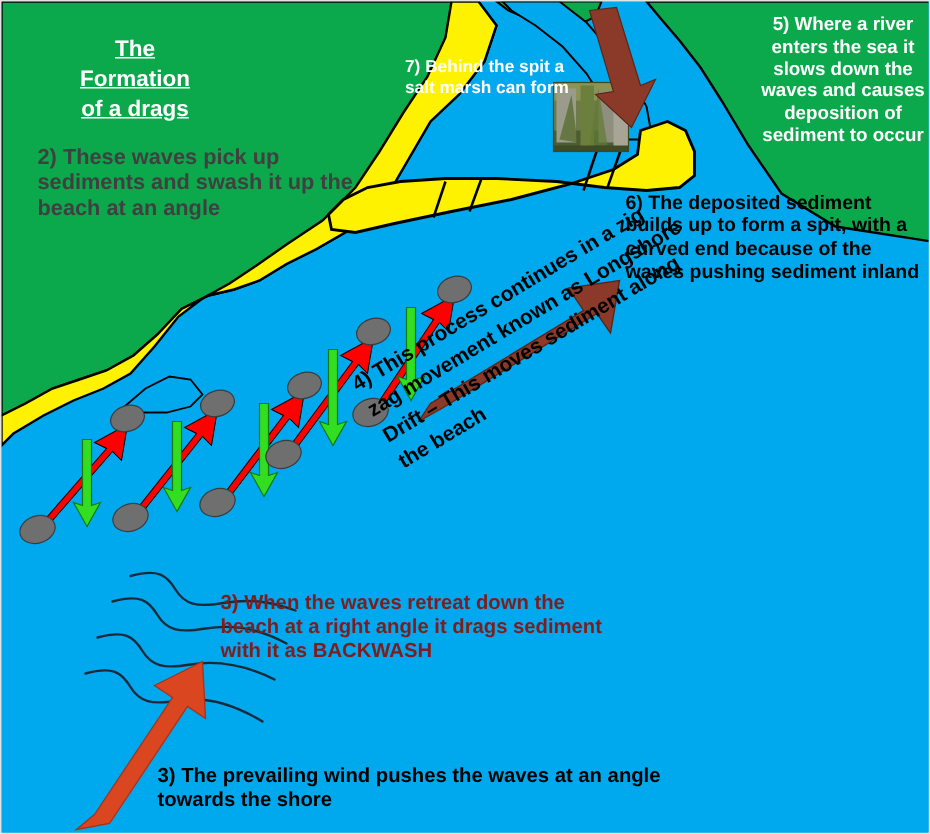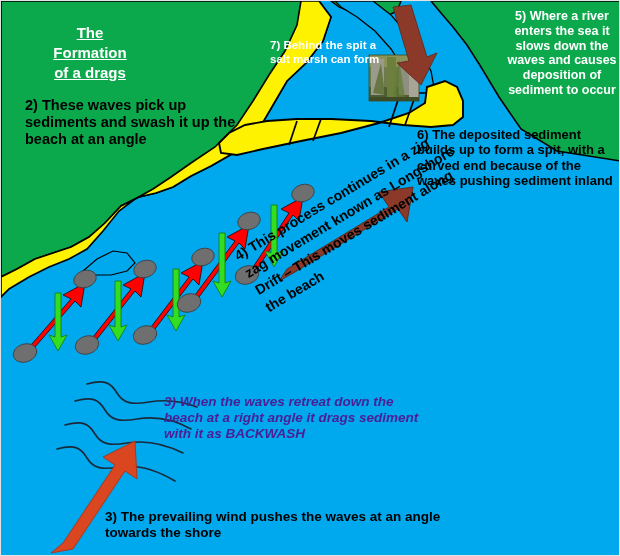--- a/index.html
+++ b/index.html
@@ -16,25 +16,25 @@
   .txt{position:absolute;font-weight:bold;line-height:1.18;}
   .blk{color:#000000;}
   .wht{color:#ffffff;}
 
   #title{
     left:14px;top:22px;width:150px;
     font-size:15px;color:#ffffff;line-height:1.32;text-align:center;
   }
   #title span{ text-decoration:underline; }
 
-  #t2{left:24px;top:96px;width:215px;font-size:14.5px;color:#000000;}
+  #t2{left:24px;top:96px;width:215px;font-size:14.5px;color:#404040;}
   #t7{left:237px;top:38px;width:120px;font-size:11.5px;color:#ffffff;margin-left:32px;}
   #t5{left:505px;top:8px;width:112px;font-size:12.5px;color:#ffffff;text-align:center;}
   #t6{left:416px;top:126px;width:204px;font-size:13px;color:#000000;}
-  #t3{left:163px;top:393px;width:270px;font-size:13.5px;color:#4c1d95;font-style:italic;}
+  #t3{left:146px;top:393px;width:270px;font-size:13.5px;color:#7f1d1d;}
   #t1{left:104px;top:508px;width:345px;font-size:13.5px;color:#000000;}
 
   #t4{
     left:230px;top:248px;width:250px;
     font-size:14px;color:#000000;
     transform:rotate(-31deg);
     transform-origin:0 0;
     line-height:1.42;
   }
 </style>

